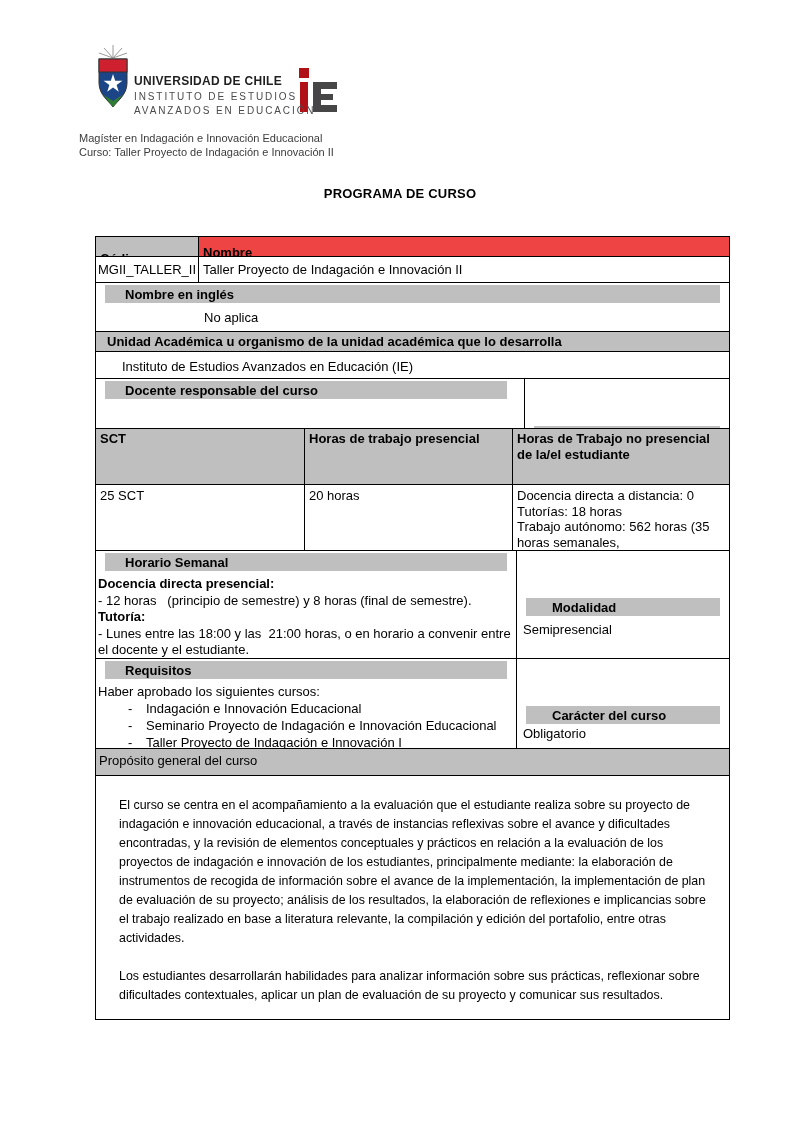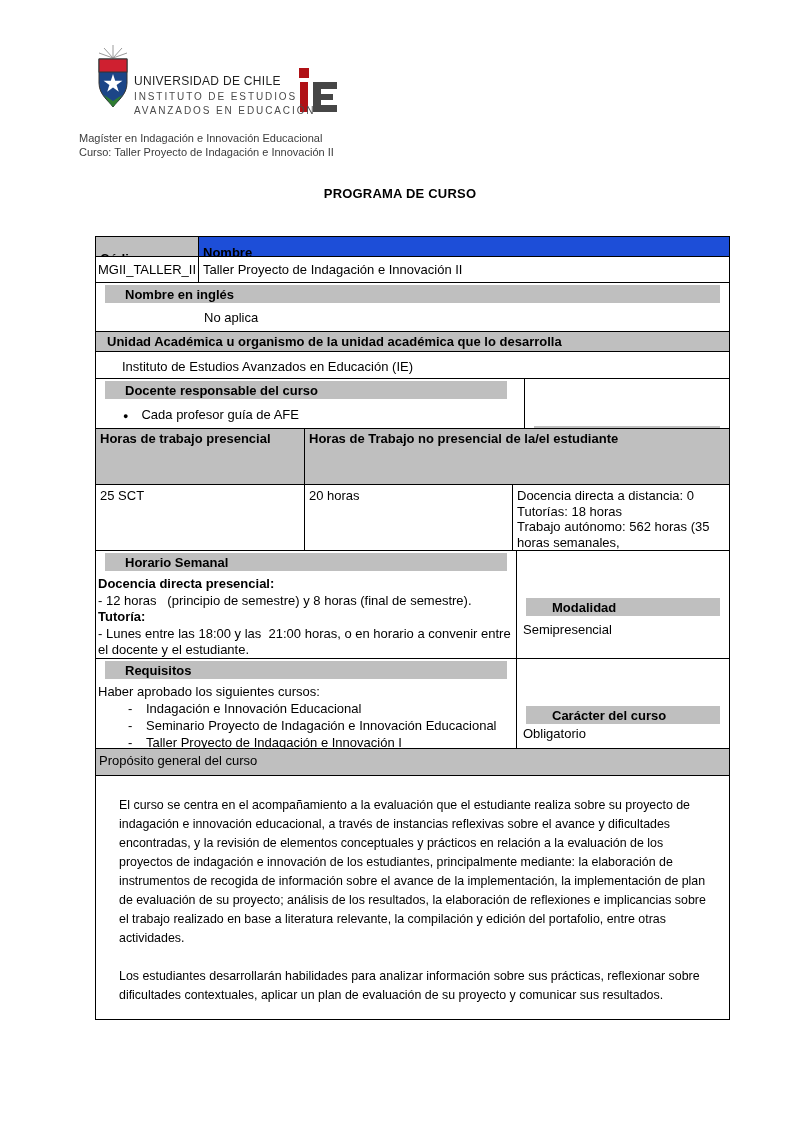--- a/index.html
+++ b/index.html
@@ -3,39 +3,39 @@
 <meta charset="utf-8">
 <style>
   html,body{margin:0;padding:0;background:#ffffff;}
   .page{position:relative;width:800px;height:1130px;background:#fff;
         font-family:"Liberation Sans",sans-serif;color:#000;overflow:hidden;}
 
   
   .crest{position:absolute;left:95px;top:42px;}
   .ie-mark{position:absolute;left:297px;top:66px;}
   .logo-text{position:absolute;left:134px;top:74px;}
-  .logo-uni{font-size:12px;font-weight:normal;color:#1f1f1f;letter-spacing:.3px;}
+  .logo-uni{font-size:12px;font-weight:bold;color:#1f1f1f;letter-spacing:.3px;}
   .logo-inst{font-size:10px;letter-spacing:1.9px;color:#4a4a4a;margin-top:3px;}
   .program-block{position:absolute;left:79px;top:131px;font-size:11px;color:#3b3b3b;line-height:14px;}
   .doc-title{position:absolute;left:0;top:186px;width:800px;text-align:center;
              font-size:13px;font-weight:bold;letter-spacing:.2px;}
 
   
   .ctable{position:absolute;left:95px;top:236px;width:635px;border:1px solid #000;
           box-sizing:border-box;font-size:13px;}
   .row{display:flex;border-bottom:1px solid #000;box-sizing:border-box;overflow:hidden;}
   .row:last-child{border-bottom:none;}
   .cell{box-sizing:border-box;overflow:hidden;}
   .cell + .cell{border-left:1px solid #000;}
   .b{font-weight:bold;}
   .pre{white-space:pre-wrap;}
 
   .rA{min-height:20px;height:20px;}
   .cA1{width:102px;background:#bfbfbf;font-weight:bold;padding:14px 4px;}
-  .cA2{flex:1;background:#1d4ed8;font-weight:bold;padding:8px 4px;}
+  .cA2{flex:1;background:#ef4444;font-weight:bold;padding:8px 4px;}
 
   .rB{height:26px;}
   .cB1{width:102px;padding:5px 2px 0 2px;}
   .cB2{flex:1;padding:5px 0 0 4px;}
 
   .block{display:block;}
   .rCD{height:49px;padding-top:2px;}
   .band{height:18px;background:#bfbfbf;font-weight:bold;line-height:19px;margin:0 9px;}
   .band-l{padding-left:20px;}
   .band-r{padding-left:26px;margin-top:45px;}
@@ -128,31 +128,29 @@
       <div class="noaplica">No aplica</div>
     </div>
 
     <div class="row rE block">Unidad Académica u organismo de la unidad académica que lo desarrolla</div>
 
     <div class="row rF block">Instituto de Estudios Avanzados en Educación (IE)</div>
 
     <div class="row rGH">
       <div class="cell pcell-l">
         <div class="band band-l">Docente responsable del curso</div>
-        <div class="bullet-line">
-          <span class="bullet">●</span><span>Cada profesor guía de AFE</span>
-        </div>
       </div>
       <div class="cell pcell-r">
         <div class="band band-r">Semestre</div>
         <div class="sem-val">4</div>
       </div>
     </div>
 
     <div class="row rI">
+      <div class="cell cI w1">SCT</div>
       <div class="cell cI w2">Horas de trabajo presencial</div>
       <div class="cell cI w3">Horas de Trabajo no presencial de la/el estudiante</div>
     </div>
 
     <div class="row rJ">
       <div class="cell cJ w1">25 SCT</div>
       <div class="cell cJ w2">20 horas</div>
       <div class="cell cJ w3 pre">Docencia directa a distancia: 0
 Tutorías: 18 horas
 Trabajo autónomo: 562 horas (35 horas semanales, referencialmente))</div>

